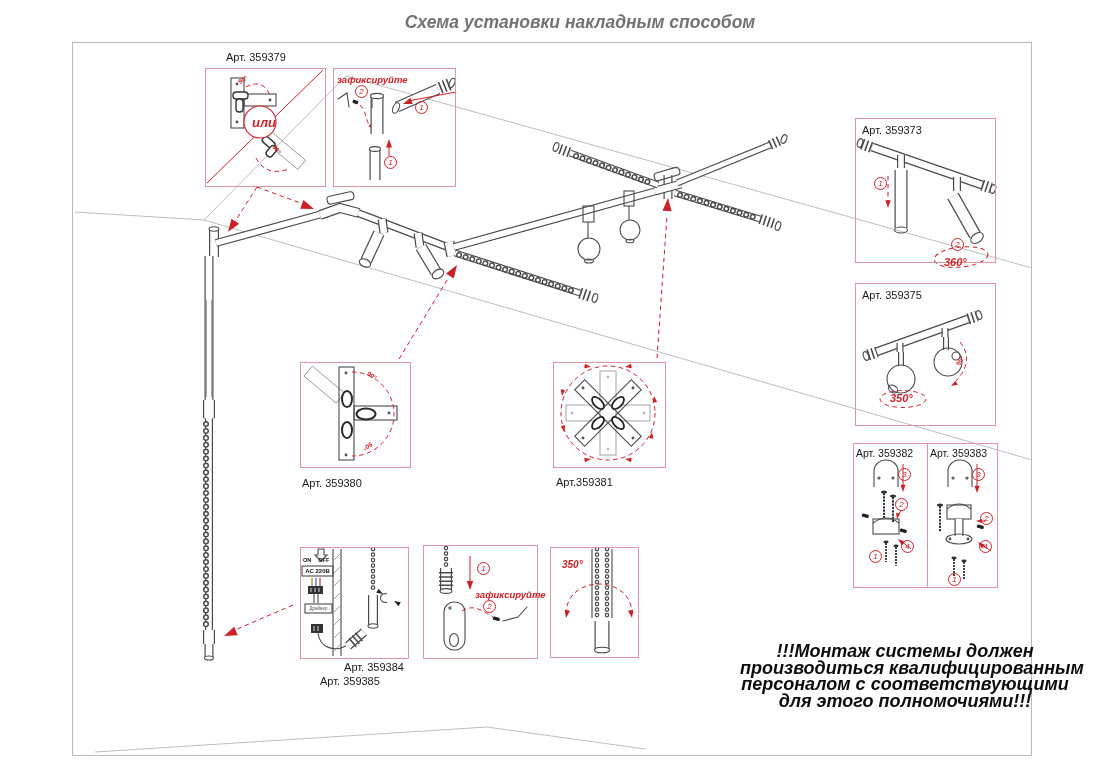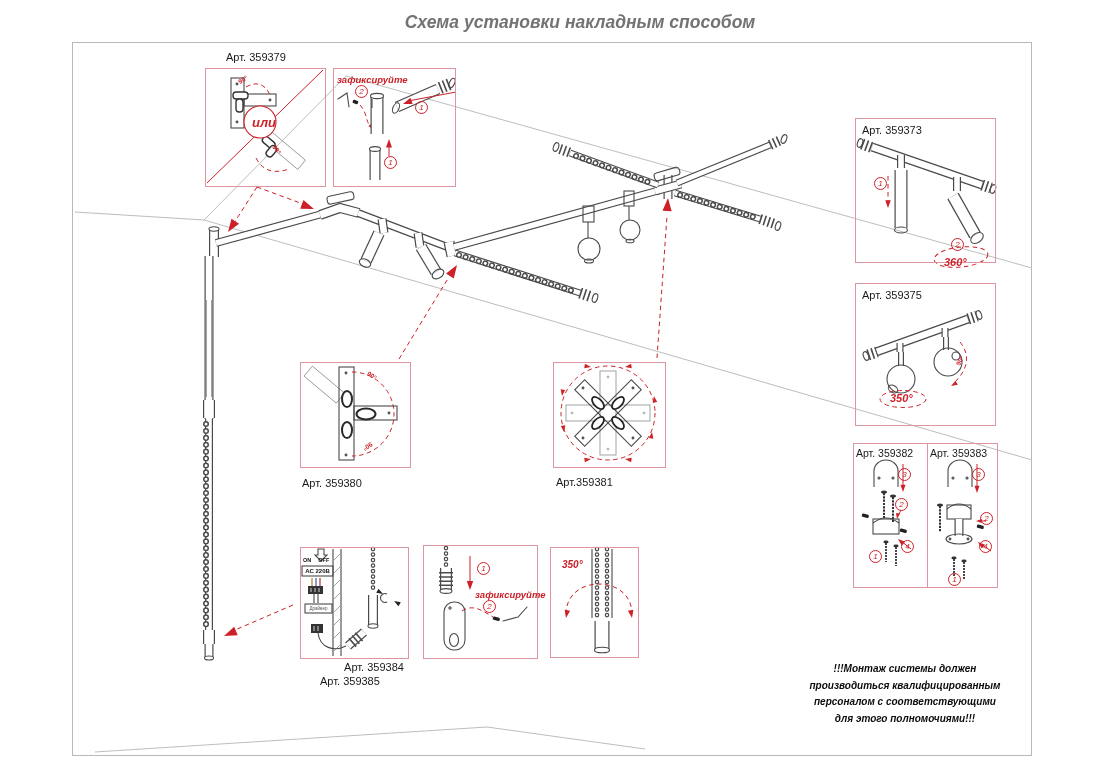--- a/index.html
+++ b/index.html
@@ -10,21 +10,21 @@
   .frame{border:1px solid #b8b8b8;}
   .box{border:1px solid #dd96a0;}
   .art{font-size:11px;color:#1a1a1a;white-space:nowrap;}
   .art-s{font-size:10.5px;color:#1a1a1a;white-space:nowrap;}
   .fixcap{font-size:9.5px;font-style:italic;font-weight:bold;color:#cc2128;white-space:nowrap;}
   .ang{font-size:11px;font-weight:bold;font-style:italic;color:#cc2128;white-space:nowrap;}
   .ang-s{font-size:6.5px;font-weight:bold;color:#cc2128;white-space:nowrap;}
   .or{font-size:13px;font-weight:bold;font-style:italic;color:#cc2128;text-align:center;}
   .badge{width:11px;height:11px;border:1px solid #cc2128;border-radius:50%;color:#cc2128;
          font-size:8px;line-height:11px;text-align:center;font-style:italic;}
-  .warn{font-size:10px;font-weight:bold;font-style:italic;line-height:16.5px;text-align:center;color:#0d0d0d;white-space:nowrap;margin-top:18px;}
+  .warn{font-size:18px;font-weight:bold;font-style:italic;line-height:16.5px;text-align:center;color:#0d0d0d;white-space:nowrap;}
   .tiny{white-space:nowrap;}
   
   .ln{stroke:#4a4a4a;fill:none;stroke-width:1.1;}
   .gray{stroke:#999;fill:none;stroke-width:0.9;}
   .fa{stroke:#bdbdbd;fill:none;stroke-width:1;}
   .t{stroke:#4a4a4a;fill:none;}
   .tw{stroke:#fff;fill:none;}
   .cap{stroke:#4a4a4a;fill:none;stroke-dasharray:1.6 2.6;}
   .rd{stroke:#cc2128;fill:none;stroke-width:1;}
   .rdash{stroke:#cc2128;fill:none;stroke-width:1;stroke-dasharray:4.5 3.5;}

